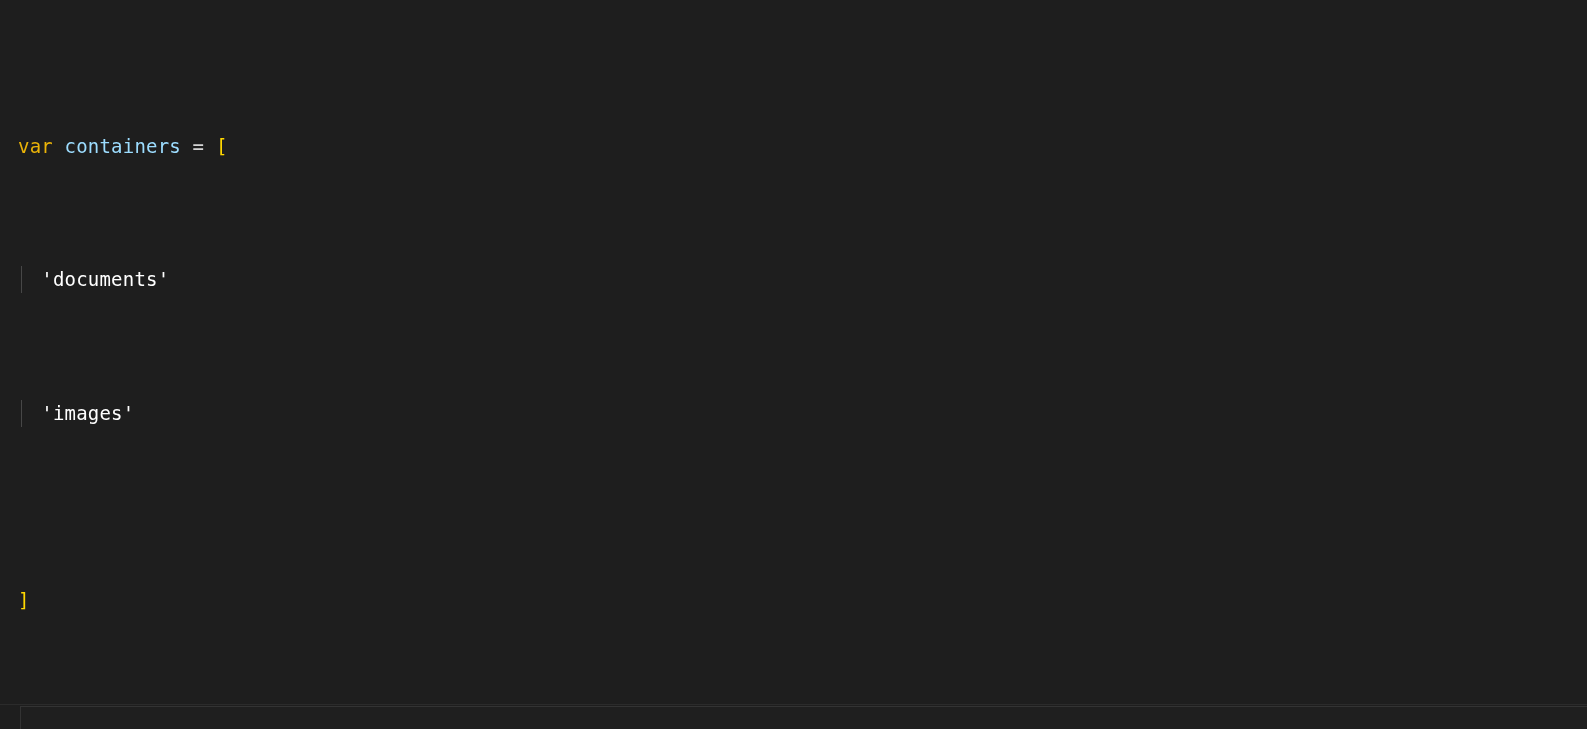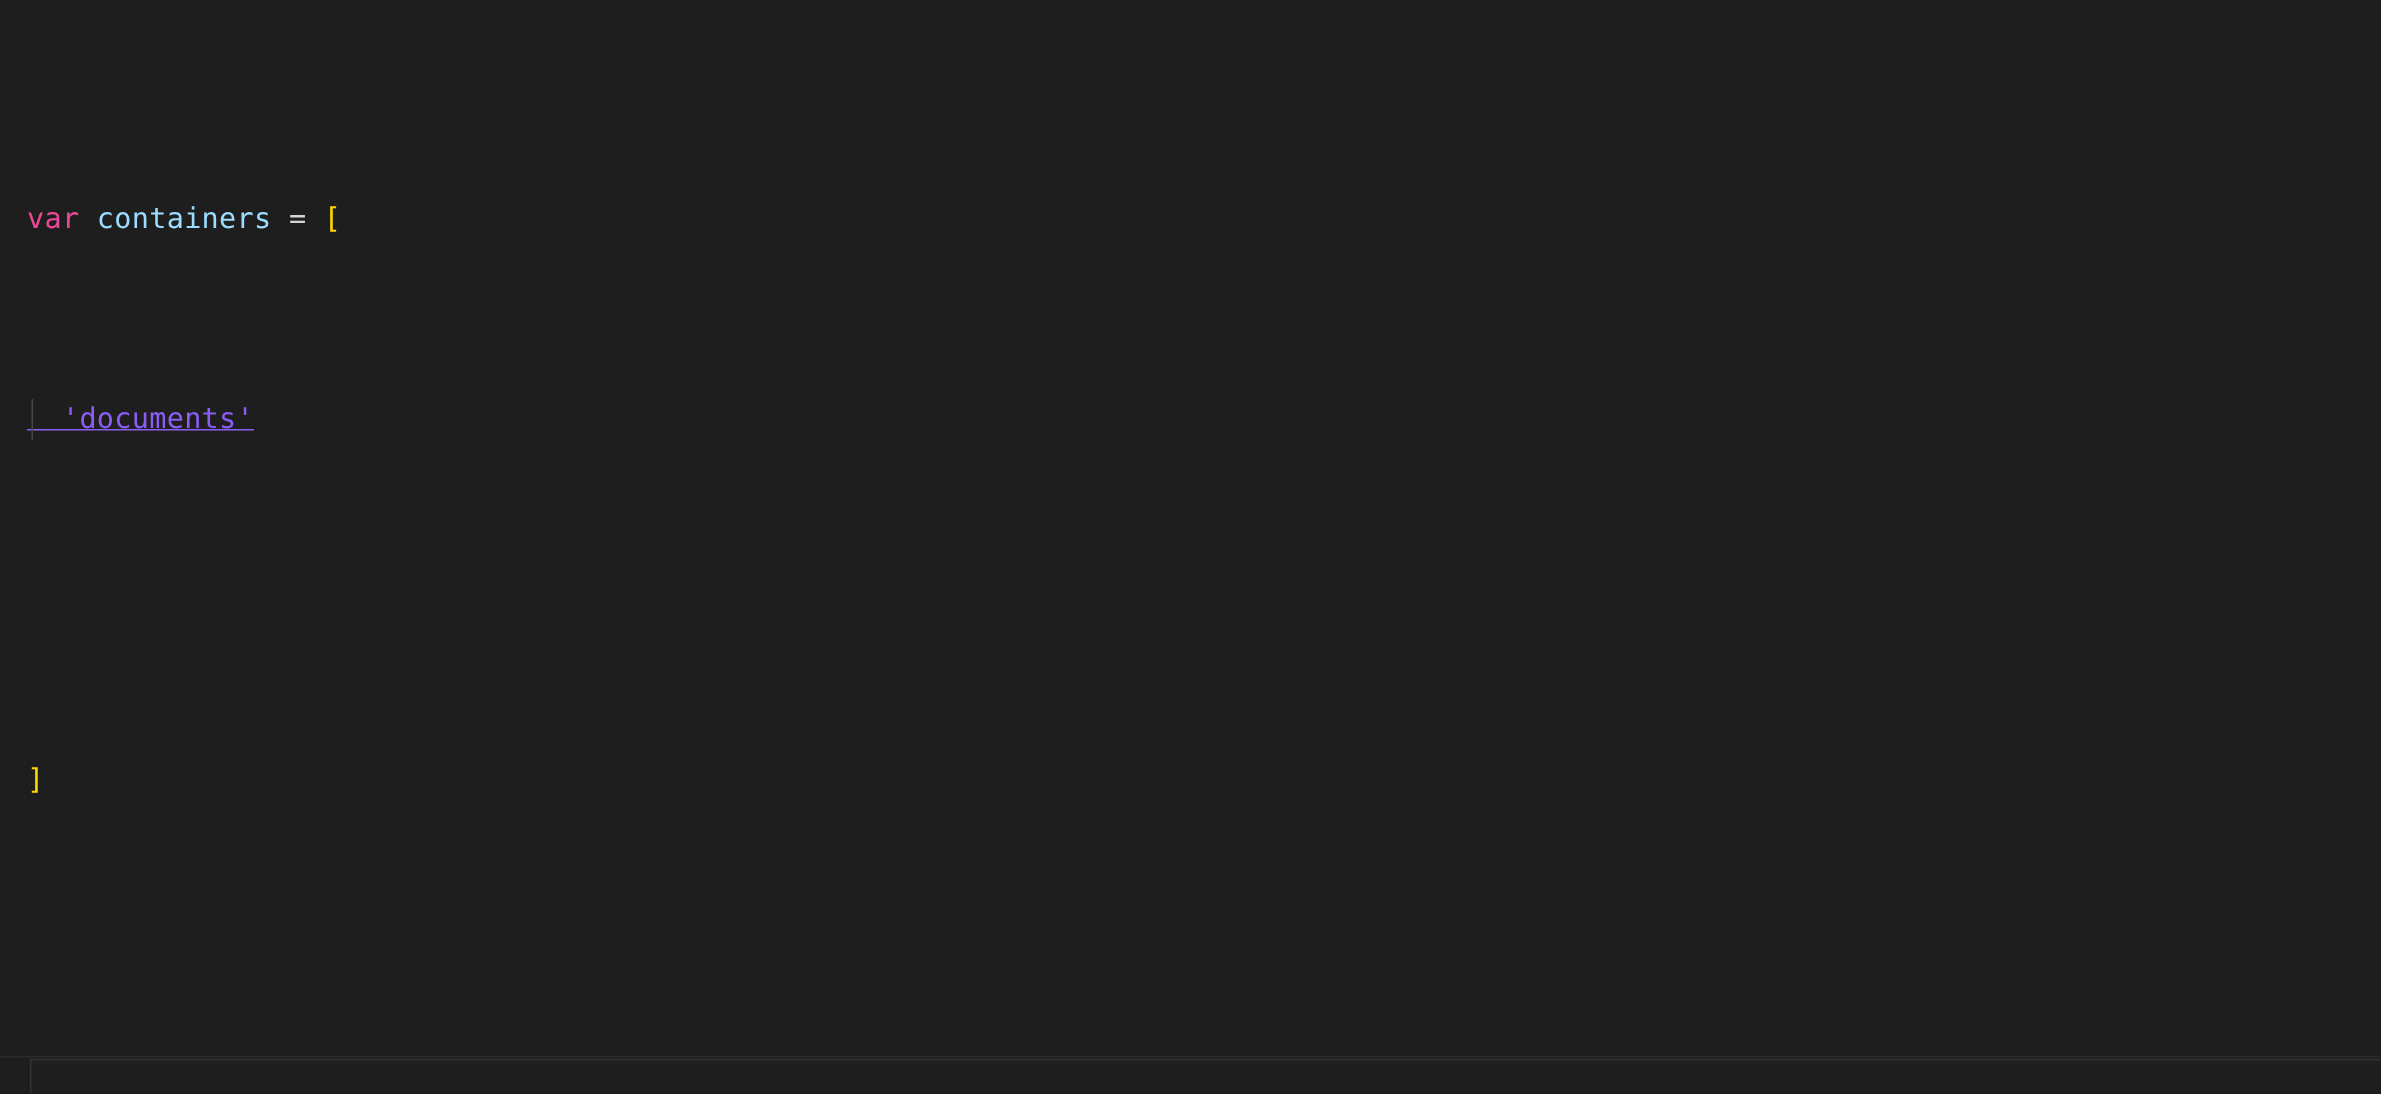--- a/index.html
+++ b/index.html
@@ -43,23 +43,23 @@
   
   .guide {
     position: absolute;
     width: 1px;
     background: #474747;
     top: 0;
     bottom: 0;
   }
 
   
-  .kw      { color: #ec4899; }  
+  .kw      { color: #eab308; }  
   .ident   { color: #9cdcfe; text-align: right; }  
-  .str     { color: #8b5cf6; text-decoration: underline; }  
+  .str     { color: #ffffff; }  
   .punct   { color: #d4d4d4; }  
   .br1     { color: #ffd700; }  
 
   
   #bottom-divider {
     position: absolute;
     left: 0;
     right: 0;
     top: 704px;
     height: 1px;
@@ -83,20 +83,21 @@
 
   <div class="code-area">
 
     
     <div class="line"><span class="kw">var</span><span class="punct"> </span><span class="ident">containers</span><span class="punct"> = </span><span class="br1">[</span></div>
 
     
     <div class="line"><span class="guide" style="left:21px"></span><span class="str">  'documents'</span></div>
 
     
+    <div class="line"><span class="guide" style="left:21px"></span><span class="str">  'images'</span></div>
 
     
 
     
     <div class="line"><span class="br1">]</span></div>
 
     
     
 
     

